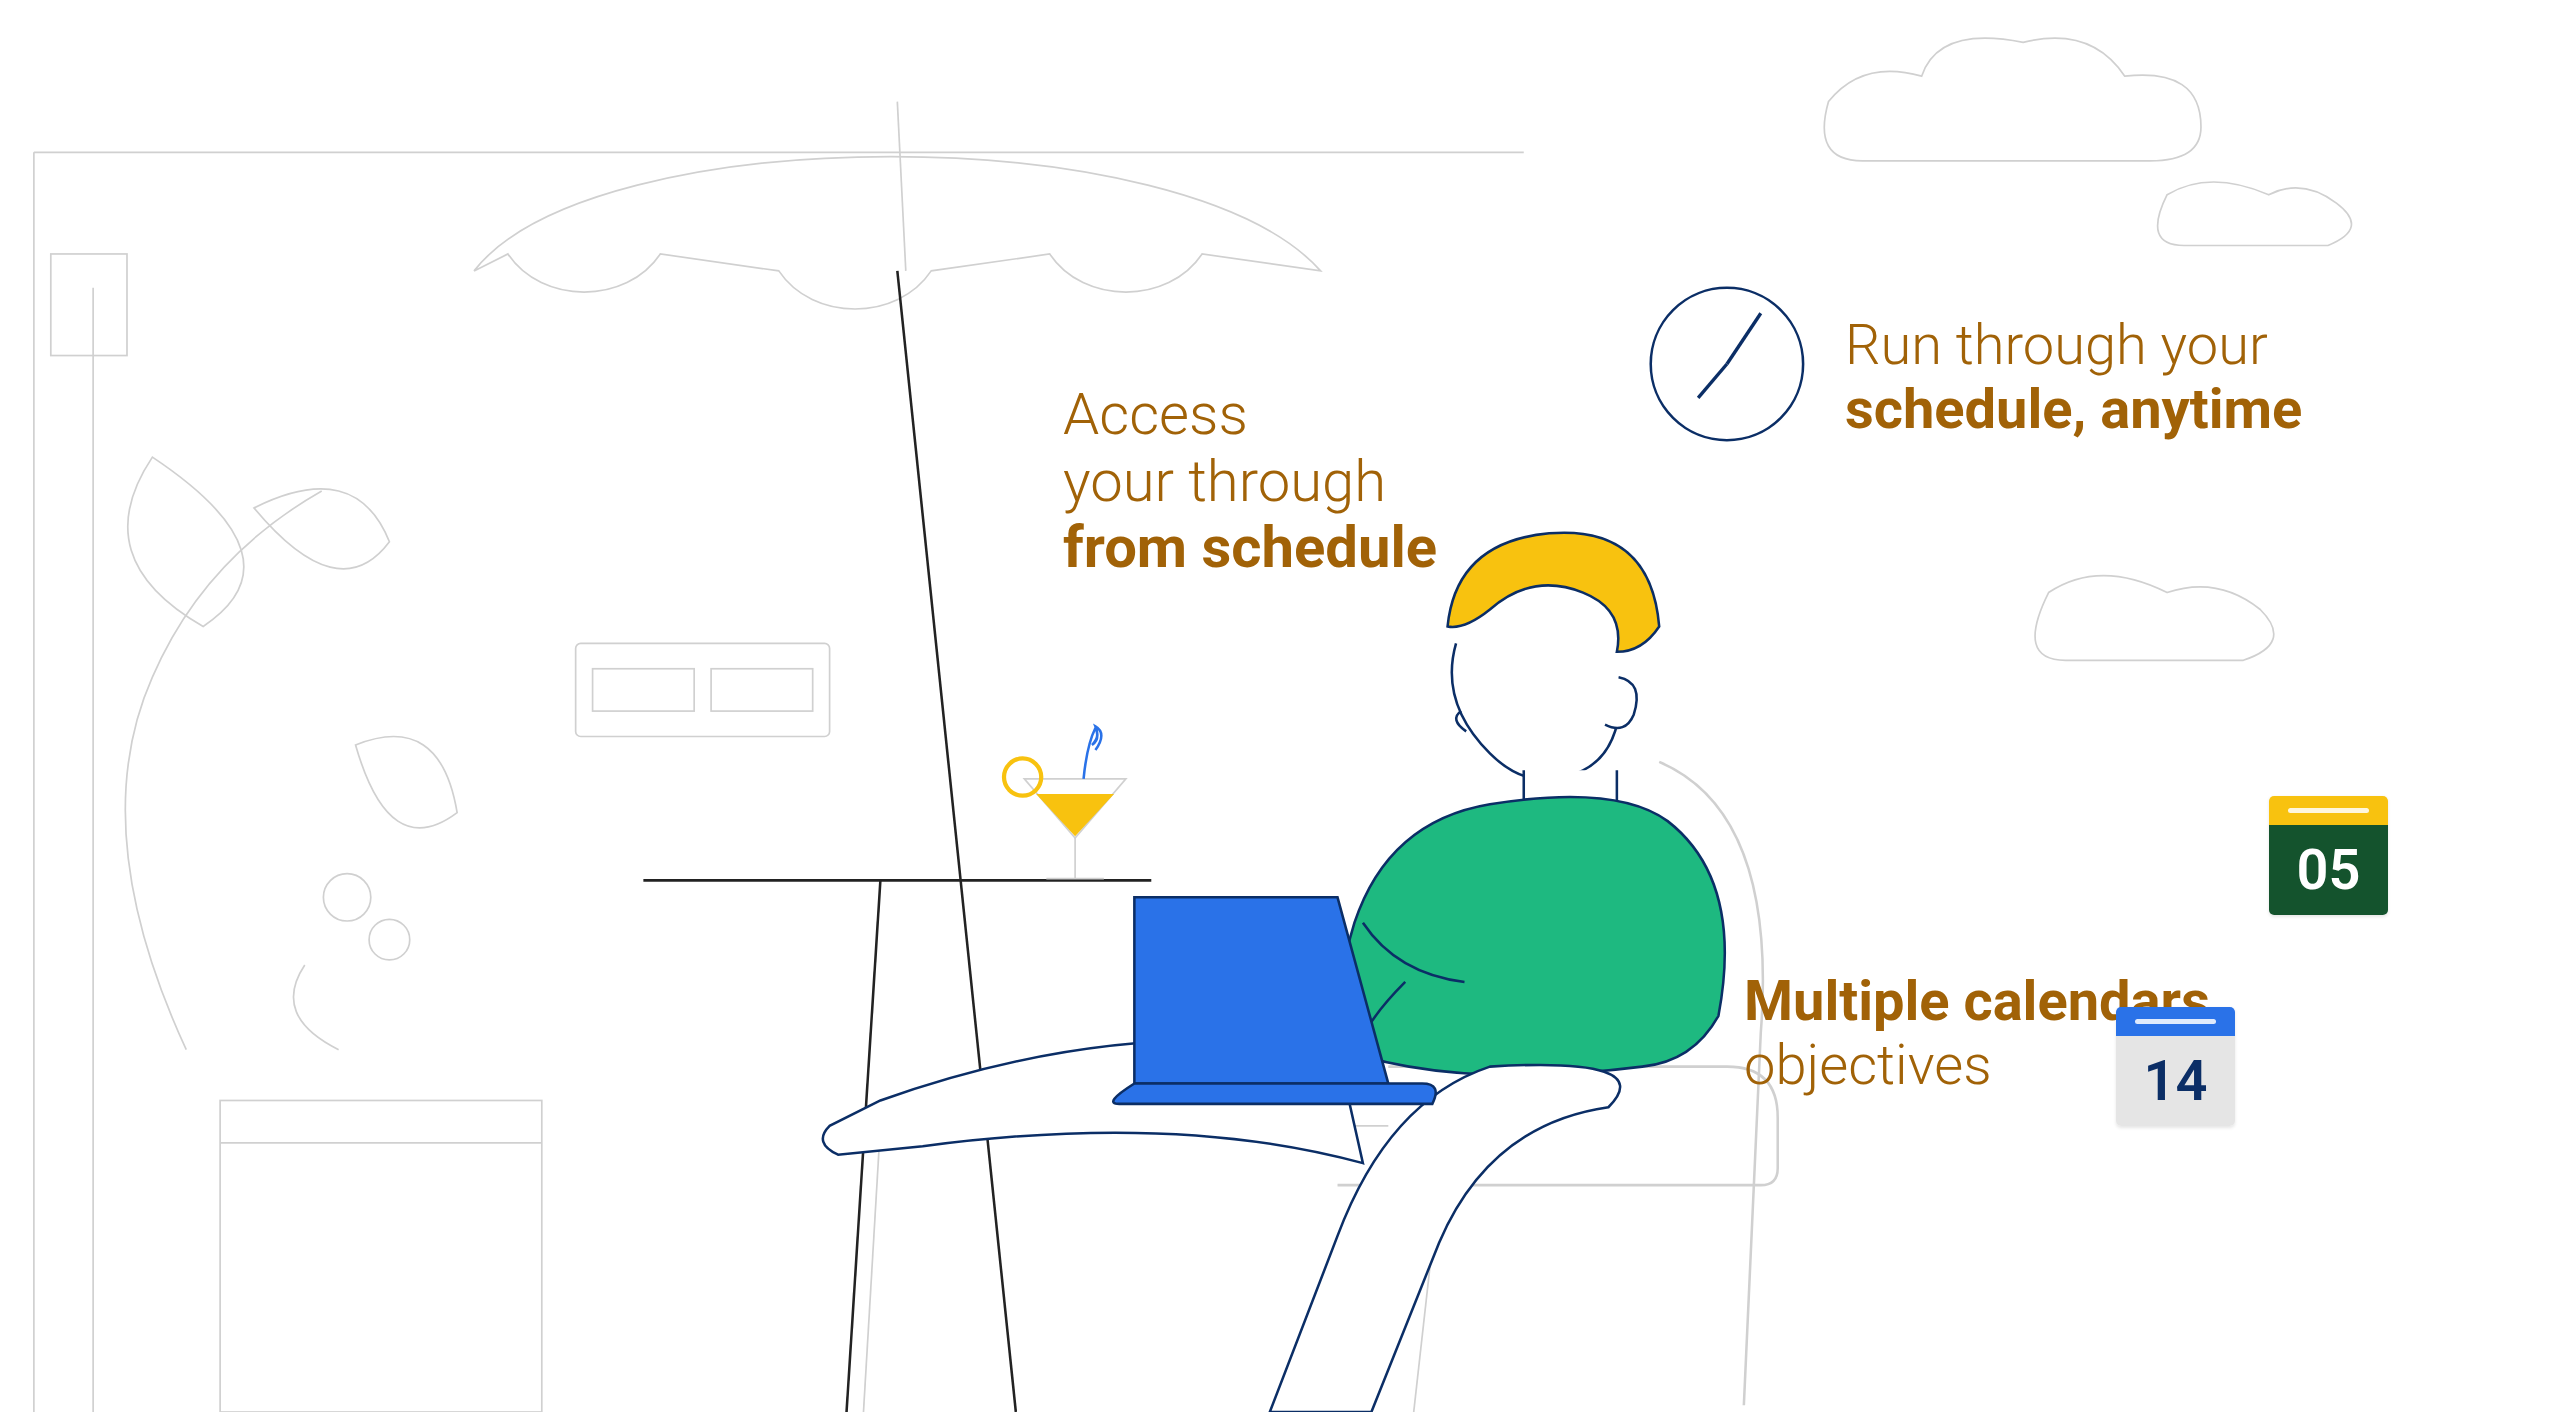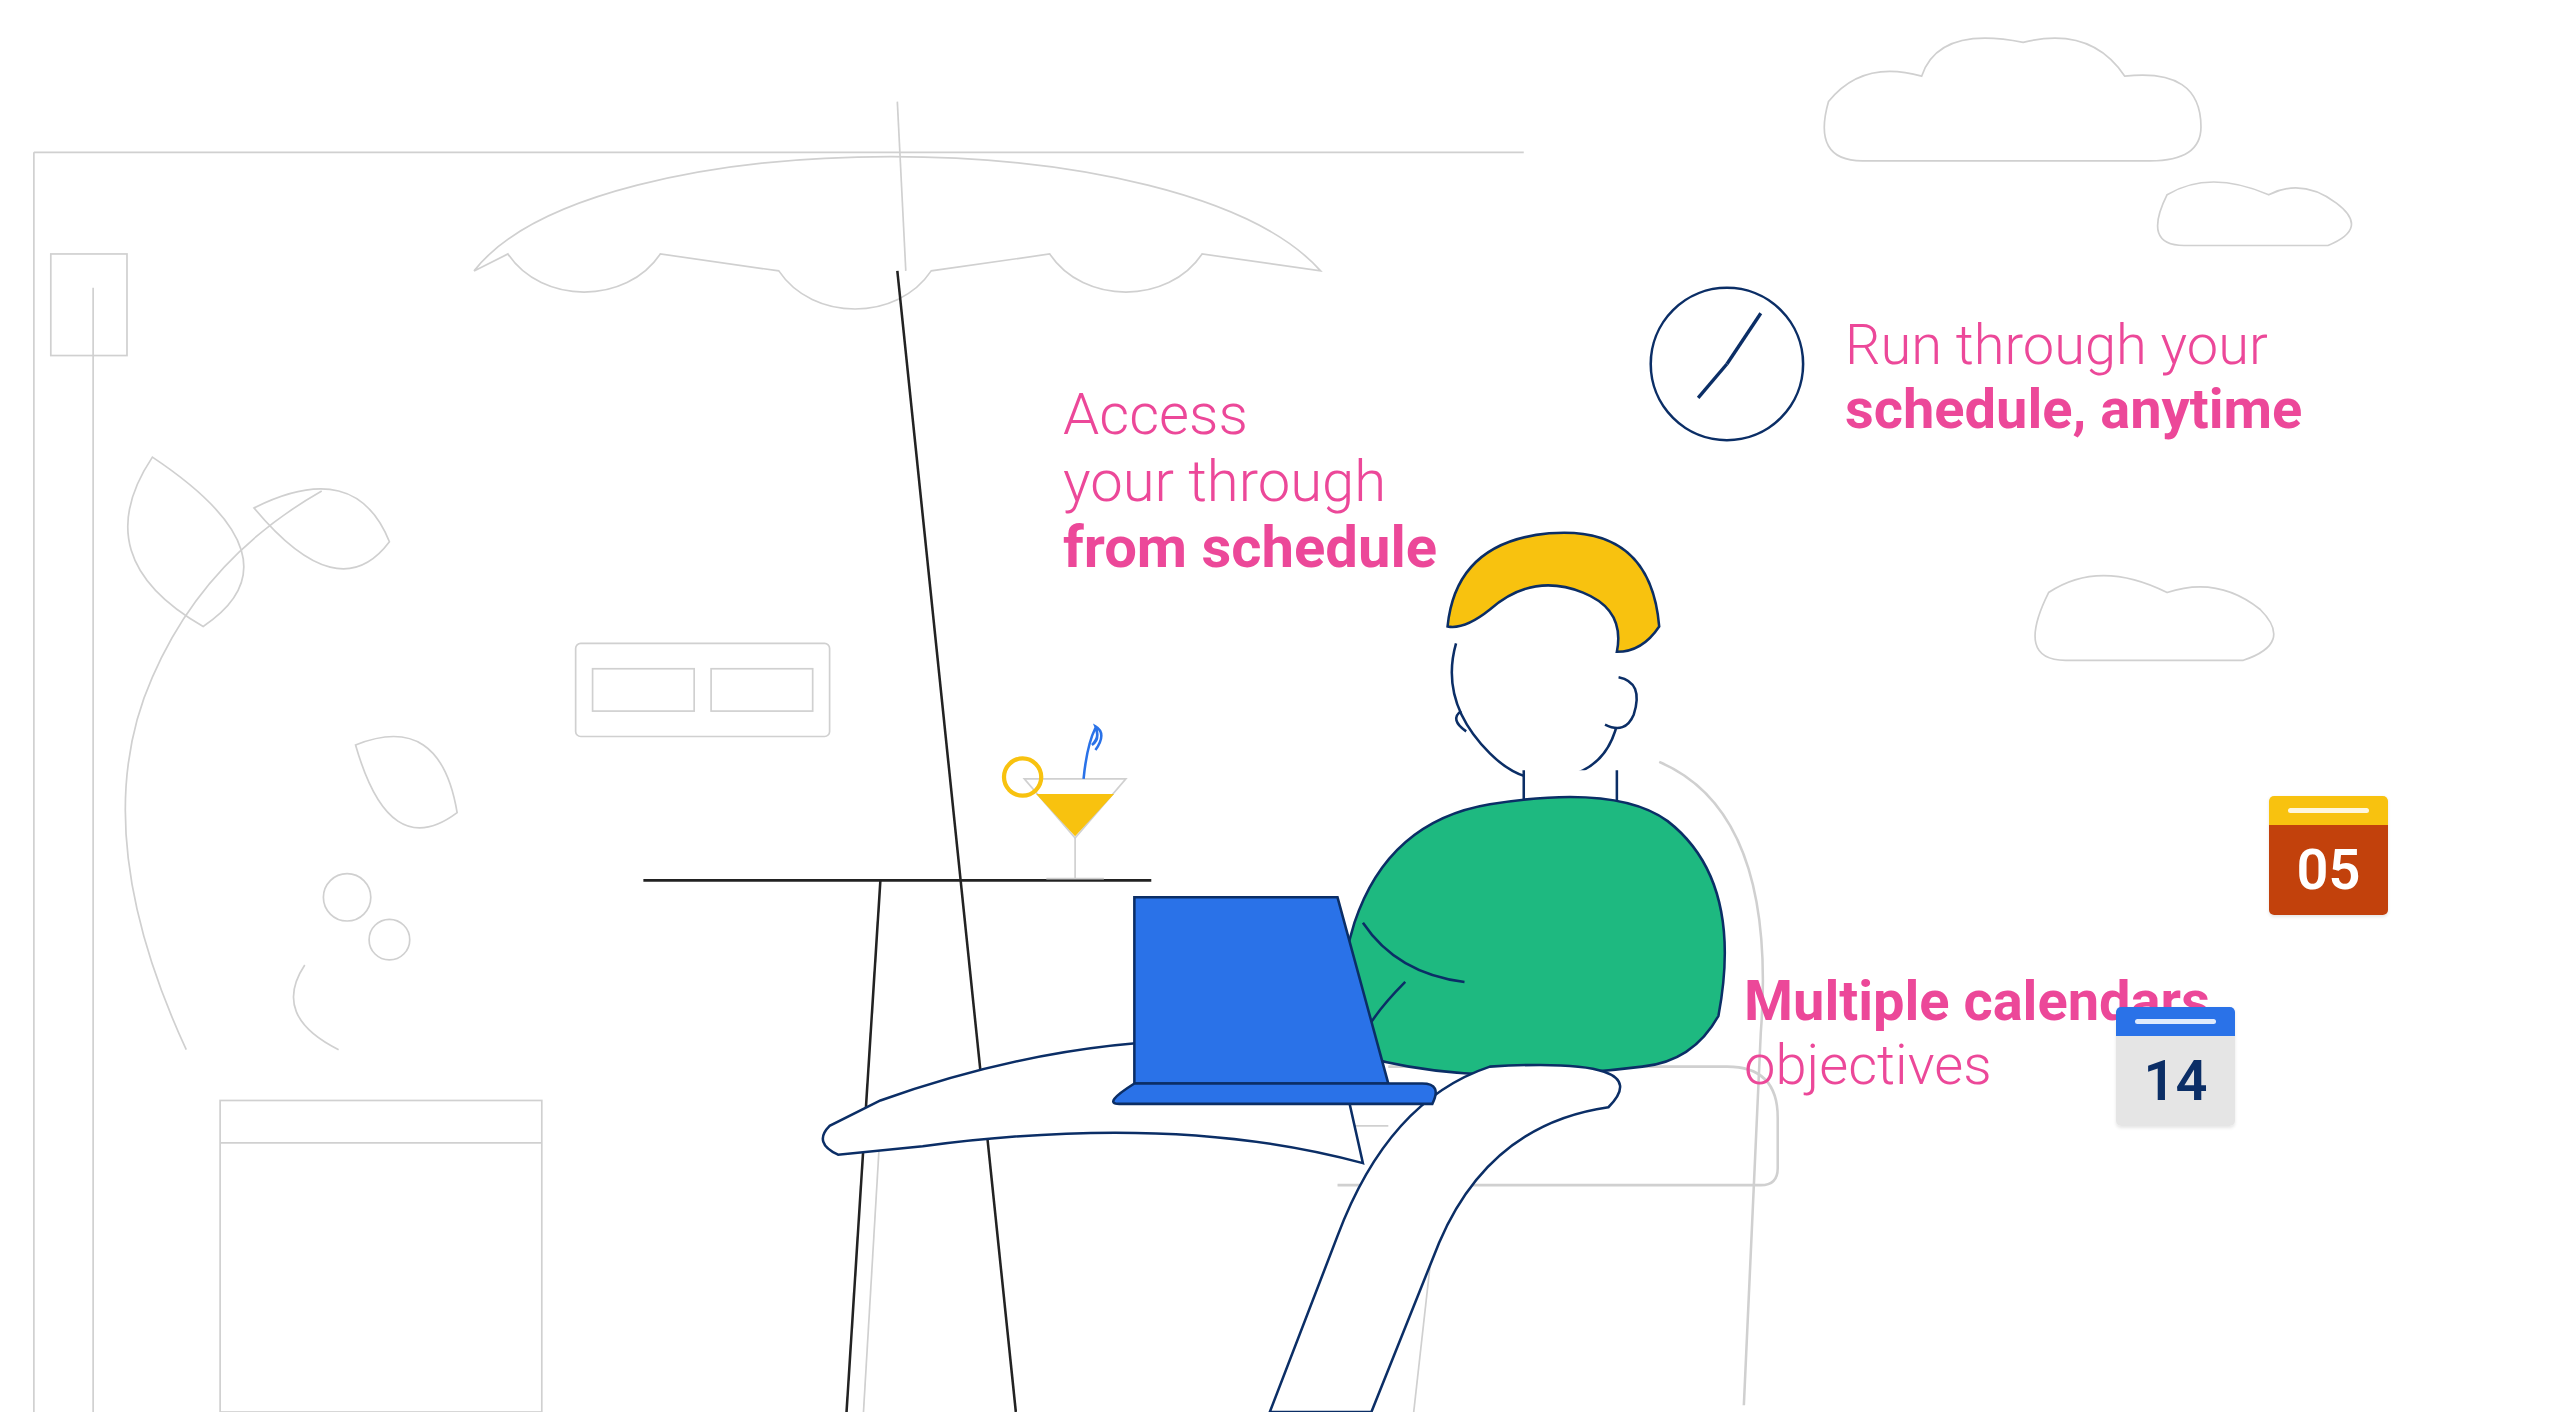--- a/index.html
+++ b/index.html
@@ -18,21 +18,21 @@
   }
 
   
   .outline { stroke: #d0d0d0; stroke-width: 2; fill: none; }
   .outline-navy { stroke: #0b2e66; stroke-width: 3; fill: none; }
   .dark { stroke: #222; stroke-width: 3; fill: none; }
 
   
   .txt {
     position: absolute;
-    color: #ec4899;
+    color: #a16207;
     line-height: 1.15;
   }
   .light { font-weight: 300; }
   .bold  { font-weight: 700; }
 
   
   .cal-badge {
     position: absolute;
     width: 119px;
     border-radius: 5.1px;
@@ -54,21 +54,21 @@
   .cal-badge .body {
     height: 90px;
     display:flex;
     align-items:center;
     justify-content:center;
     font-size: 56px;
     font-weight: 600;
     color:#fff;
   }
   .cal-blue .top { background:#f8c20f; }
-  .cal-blue .body { background:#c2410c; color:#fff; }
+  .cal-blue .body { background:#14532d; color:#fff; }
   .cal-yellow .top { background:#2a72e8; }
   .cal-yellow .body { background:#e5e5e5; color:#0b2e66; }
 
 </style>
 </head>
 <body>
 
 <div class="stage" id="stage" style="transform: scale(1);">
 
   <svg width="2576" height="1412" viewBox="0 0 3043 1668" style="position:absolute;left:0;top:0">

